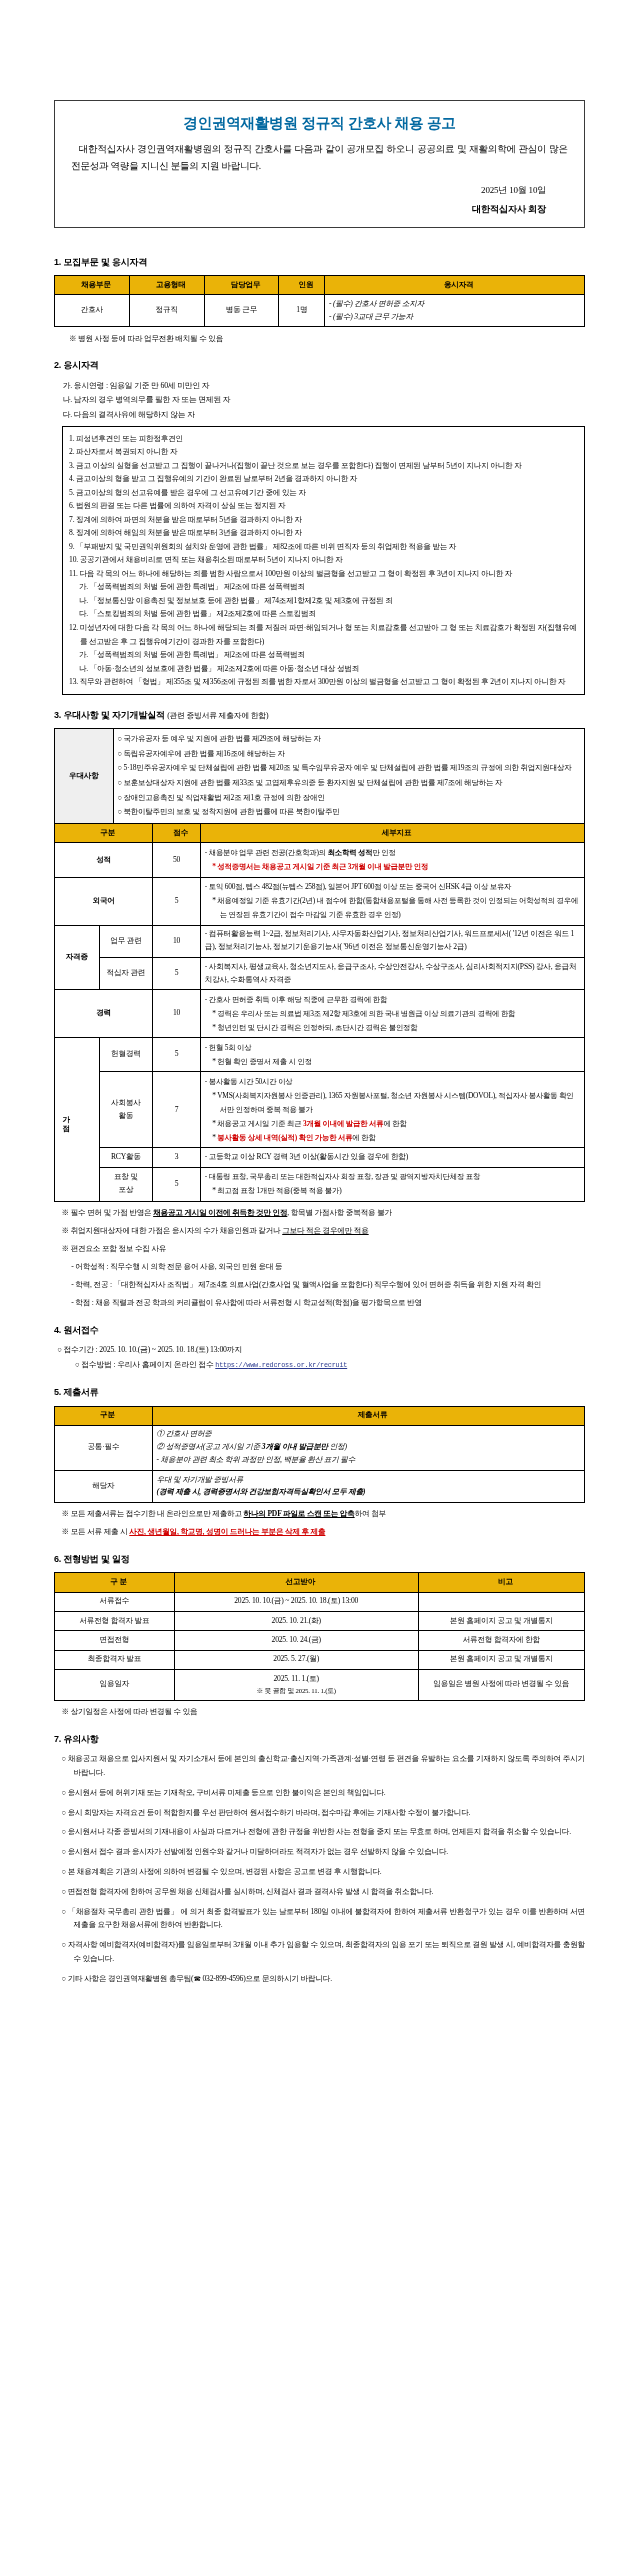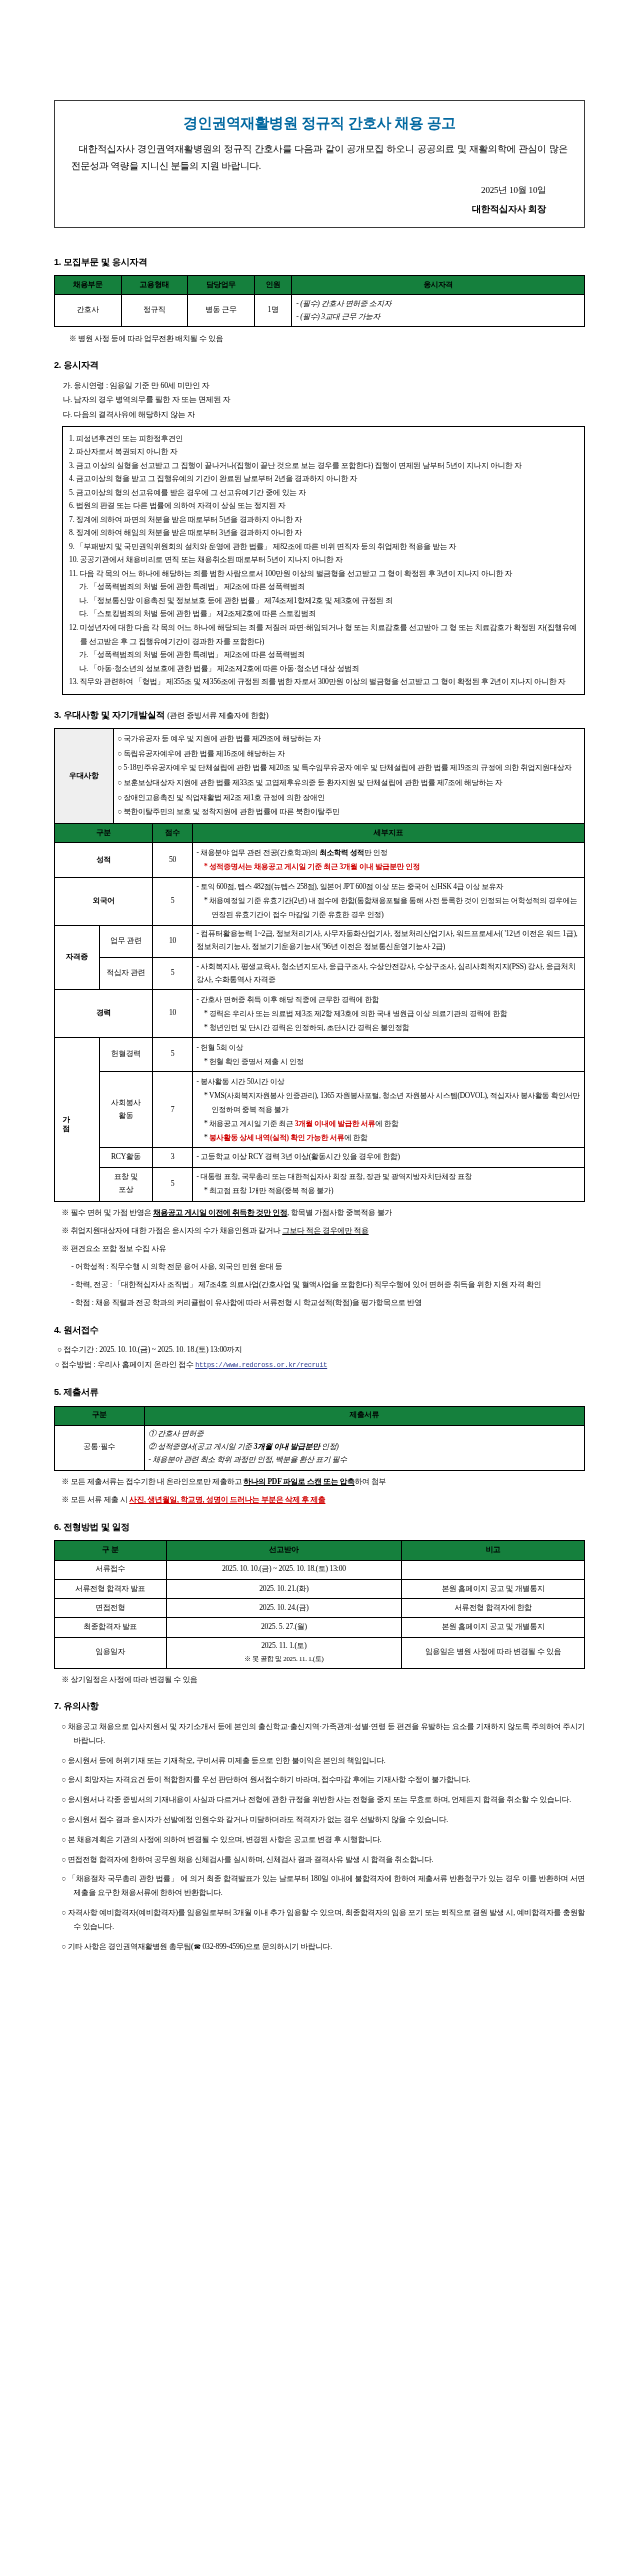--- a/index.html
+++ b/index.html
@@ -77,25 +77,26 @@
   table{border-collapse:collapse;width:100%;}
   table.grid th,table.grid td{
     border:0.5px solid #000;
     padding:2.7px 3.8px;
     font-size:7.6px;
     vertical-align:middle;
     letter-spacing:-0.2px;
     line-height:1.7;
   }
   table.grid th{
-    background:#15803d;
+    background:#eab308;
     font-weight:bold;
     text-align:center;
     font-family:"Liberation Sans","DejaVu Sans",sans-serif;
     font-size:7.6px;
+    padding-left:12px;
   }
   td.c{text-align:center;}
   td.l{text-align:left;font-style:italic;}
   
   .dq-box{
     border:0.5px solid #000;
     padding:4.3px 6.5px 5.4px 6.5px;
     margin-left:7.6px;
     margin-top:4.3px;
   }
@@ -336,39 +337,46 @@
     <div class="note-top" style="margin-left:17.3px">- 어학성적 : 직무수행 시 의학 전문 용어 사용, 외국인 민원 응대 등</div>
     <div class="note-top" style="margin-left:17.3px">- 학력, 전공 : 「대한적십자사 조직법」 제7조4호 의료사업(간호사업 및 혈액사업을 포함한다) 직무수행에 있어 면허증 취득을 위한 지원 자격 확인</div>
     <div class="note-top" style="margin-left:17.3px">- 학점 : 채용 직렬과 전공 학과의 커리큘럼이 유사함에 따라 서류전형 시 학교성적(학점)을 평가항목으로 반영</div>
   </div>
 
   <div class="sec-block">
     <h2 class="sec">4. 원서접수</h2>
     <div class="lvl1" style="margin-left:3.2px">
       <span>○ 접수기간 : </span><span>2025. 10. 10.(금) ~ 2025. 10. 18.(토) 13:00까지</span>
     </div>
-    <div class="lvl1" style="margin-left:1px">
+    <div class="lvl1" style="margin-left:21px">
       <span>○ 접수방법 : </span><span>우리사 홈페이지 온라인 접수 </span><a class="link" href="#">https://www.redcross.or.kr/recruit</a>
     </div>
   </div>
 
   <div class="sec-block">
     <h2 class="sec">5. 제출서류</h2>
     <table class="grid">
       <tbody>
           <tr>
         <th style="width:81px">구분</th>
         <th>제출서류</th>
       </tr>
       <tr>
         <td class="c">공통·필수</td>
         <td class="l">
           <div>① 간호사 면허증</div>
           <div><span>② 성적증명서(공고 게시일 기준 </span><span class="bold">3개월 이내 발급분만</span><span> 인정)</span></div>
           <div> - 채용분야 관련 최소 학위 과정만 인정, 백분율 환산 표기 필수</div>
+        </td>
+      </tr>
+      <tr>
+        <td class="c">해당자</td>
+        <td class="l">
+          <div>우대 및 자기개발 증빙서류</div>
+          <div class="bold">(경력 제출 시, 경력증명서와 건강보험자격득실확인서 모두 제출)</div>
         </td>
       </tr>
     </tbody>
       </table>
     <div class="note-top" style="margin-left:7.6px">
       <span>※ 모든 제출서류는 접수기한 내 온라인으로만 제출하고 </span><span class="bu">하나의 PDF 파일로 스캔 또는 압축</span><span>하여 첨부</span>
     </div>
     <div class="note-top" style="margin-left:7.6px">
       <span>※ 모든 서류 제출 시 </span><span class="red ul">사진, 생년월일, 학교명, 성명이 드러나는 부분은 삭제 후 제출</span>
     </div>

